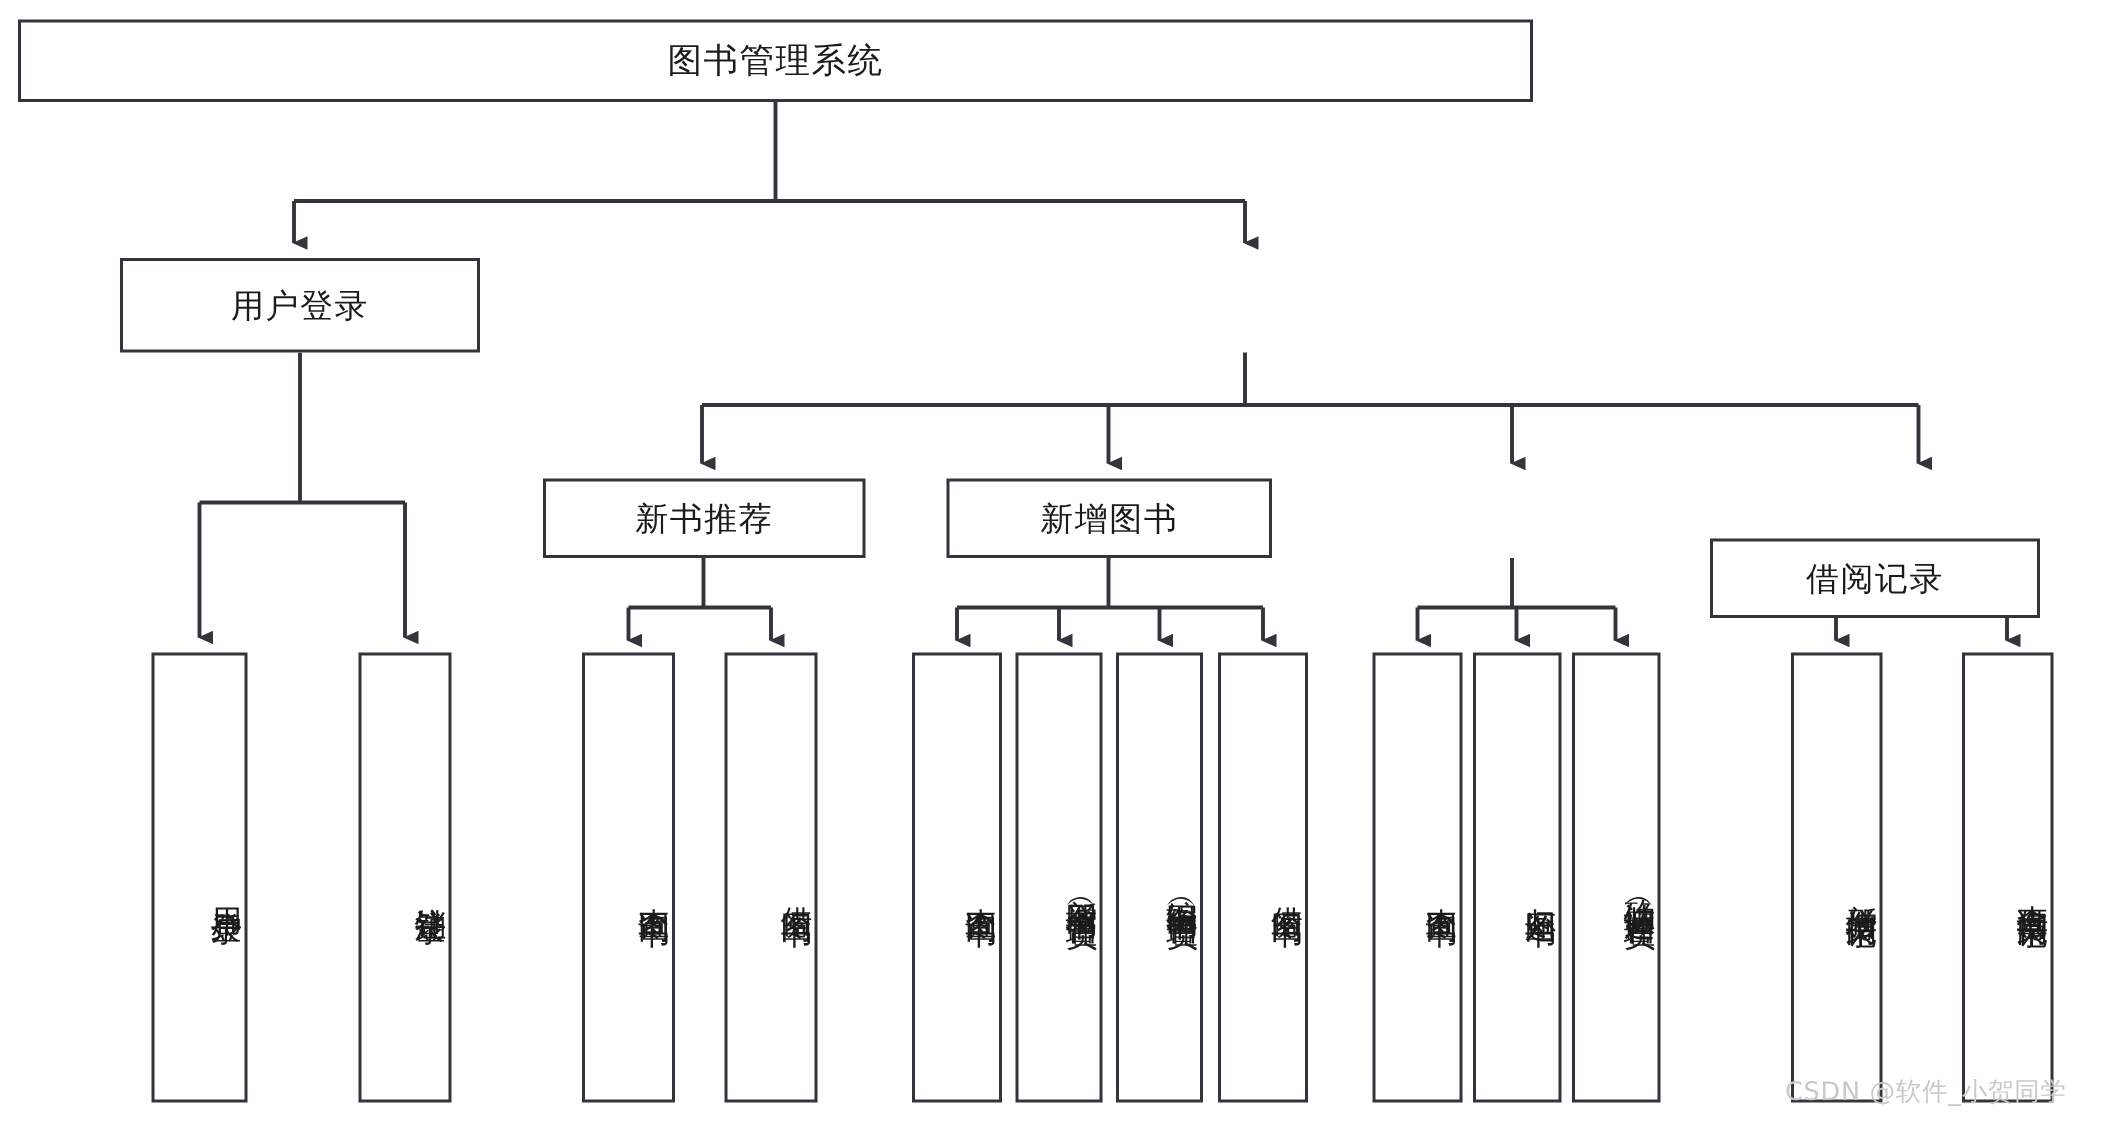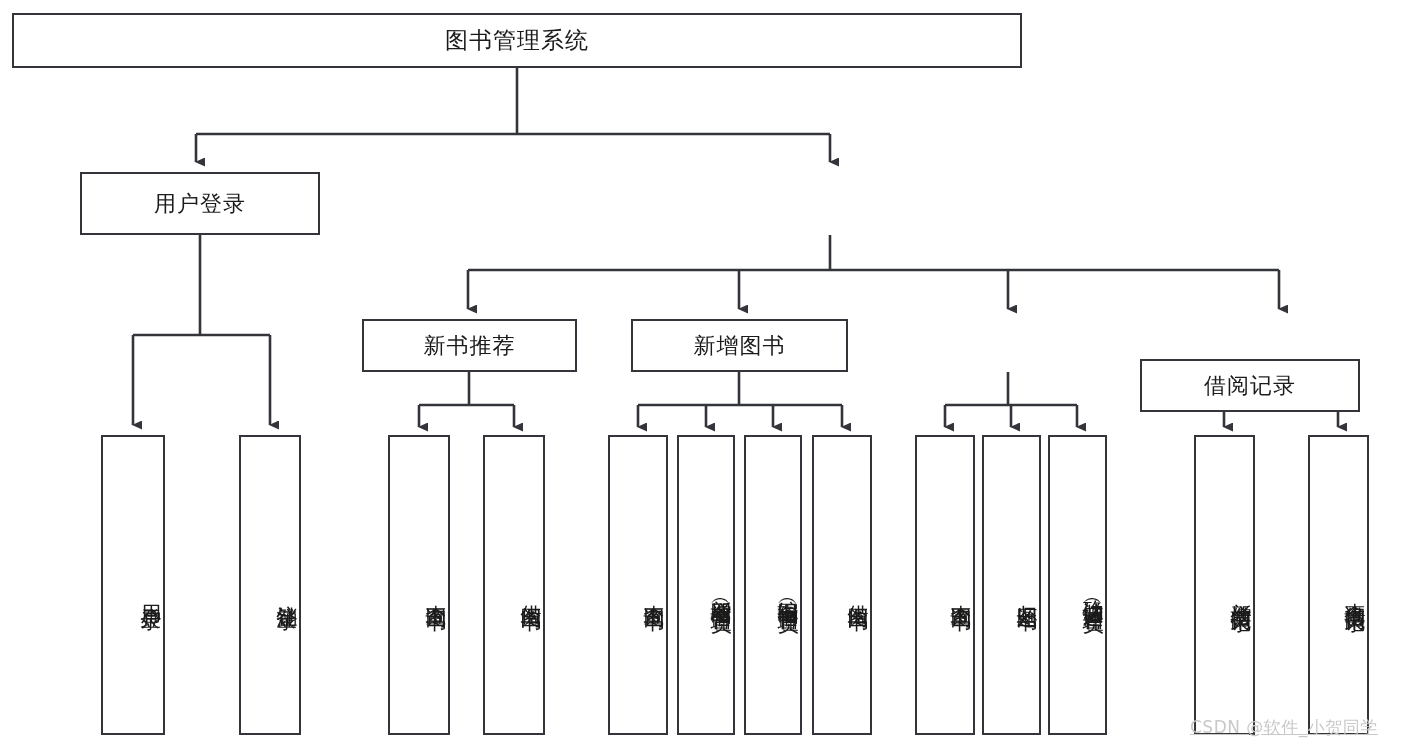--- a/index.html
+++ b/index.html
@@ -190,15 +190,15 @@
   </div>
 
   <div class="node vert" style="left:1194px; top:435px; width:61px; height:300px;">
     <span class="node-label">新增借阅记录</span>
   </div>
 
   <div class="node vert" style="left:1308px; top:435px; width:61px; height:300px;">
     <span class="node-label">查询借阅记录</span>
   </div>
 
-  <div class="watermark" style="left:1190px; top:716px;text-decoration:underline;">CSDN @软件_小贺同学</div>
+  <div class="watermark" style="left:1190px; top:716px;">CSDN @软件_小贺同学</div>
 
 </div>
 
 </body></html>

